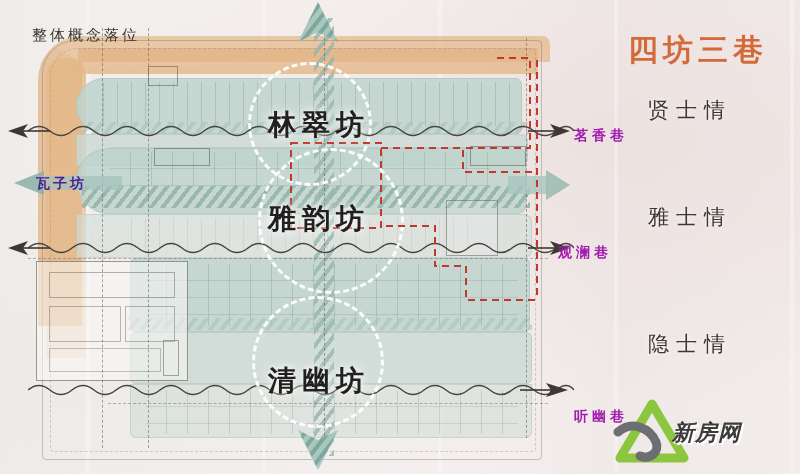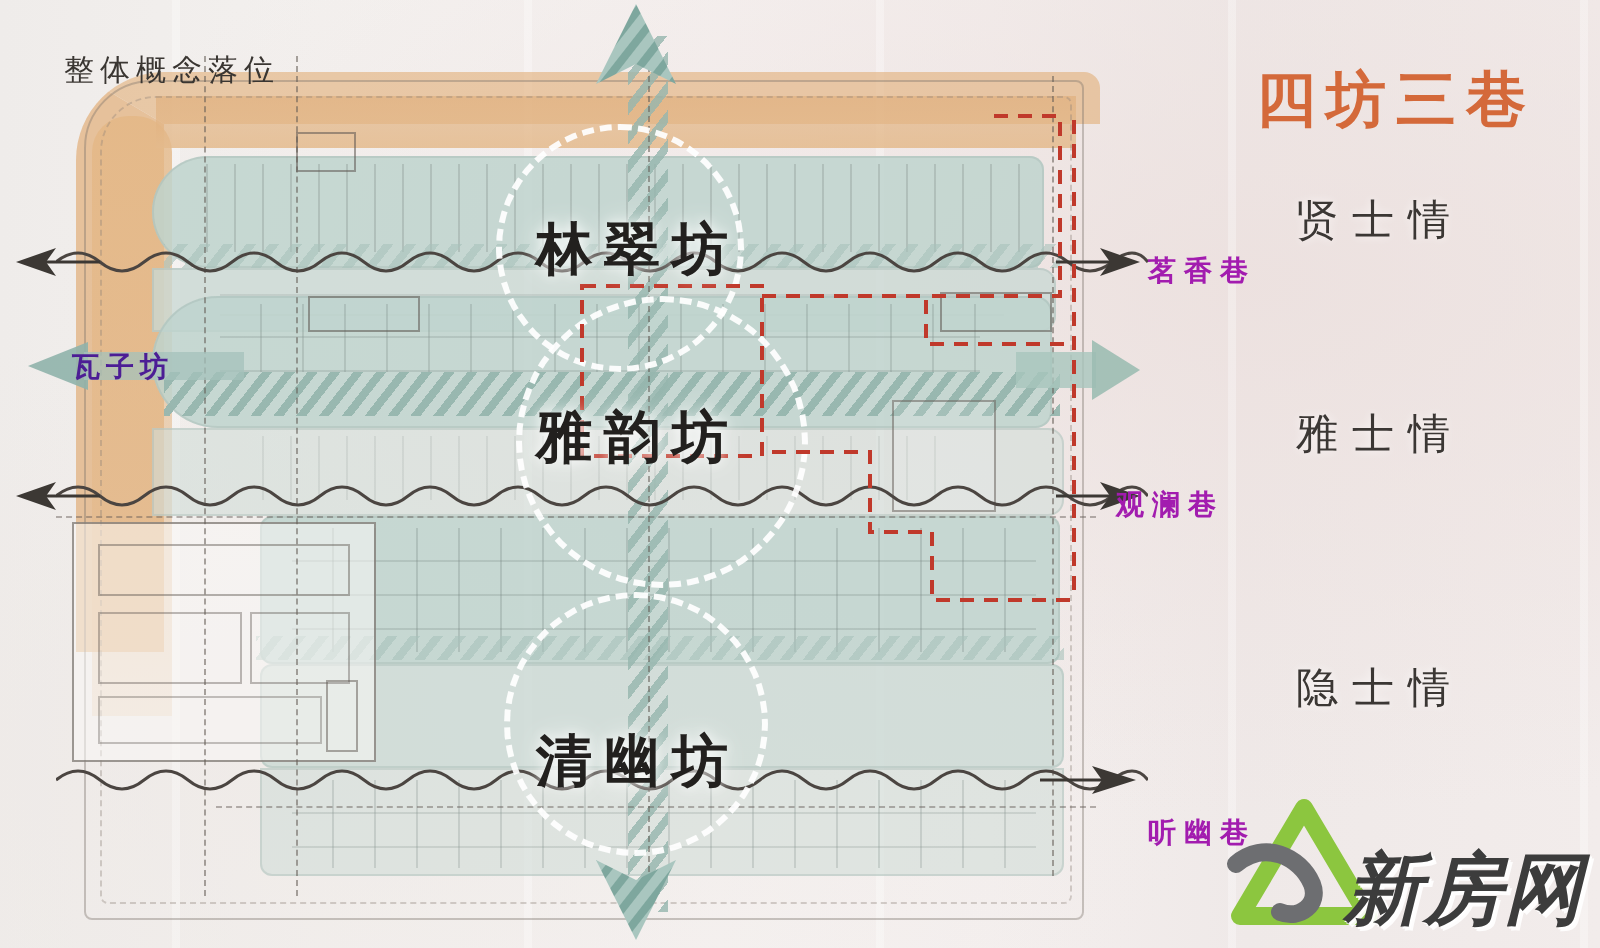--- a/index.html
+++ b/index.html
@@ -162,21 +162,21 @@
   }
   .wazi{
     position:absolute;color:#4c1d95;font-size:14px;font-weight:700;
     letter-spacing:3px;white-space:nowrap;
   }
 
   
   .logo{position:absolute;right:4px;bottom:2px;width:190px;height:80px;}
   .logo-text{
     position:absolute;left:66px;top:26px;
-    font-size:39px;font-weight:700;color:#3c3c3c;letter-spacing:1px;
+    font-size:22px;font-weight:700;color:#3c3c3c;letter-spacing:1px;
     font-style:italic;
     text-shadow:1px 1px 0 #fff,2px 2px 0 rgba(255,255,255,.9);
     text-align:center;
   }
 </style>
 </head>
 <body>
 
 <div id="stage">
 

